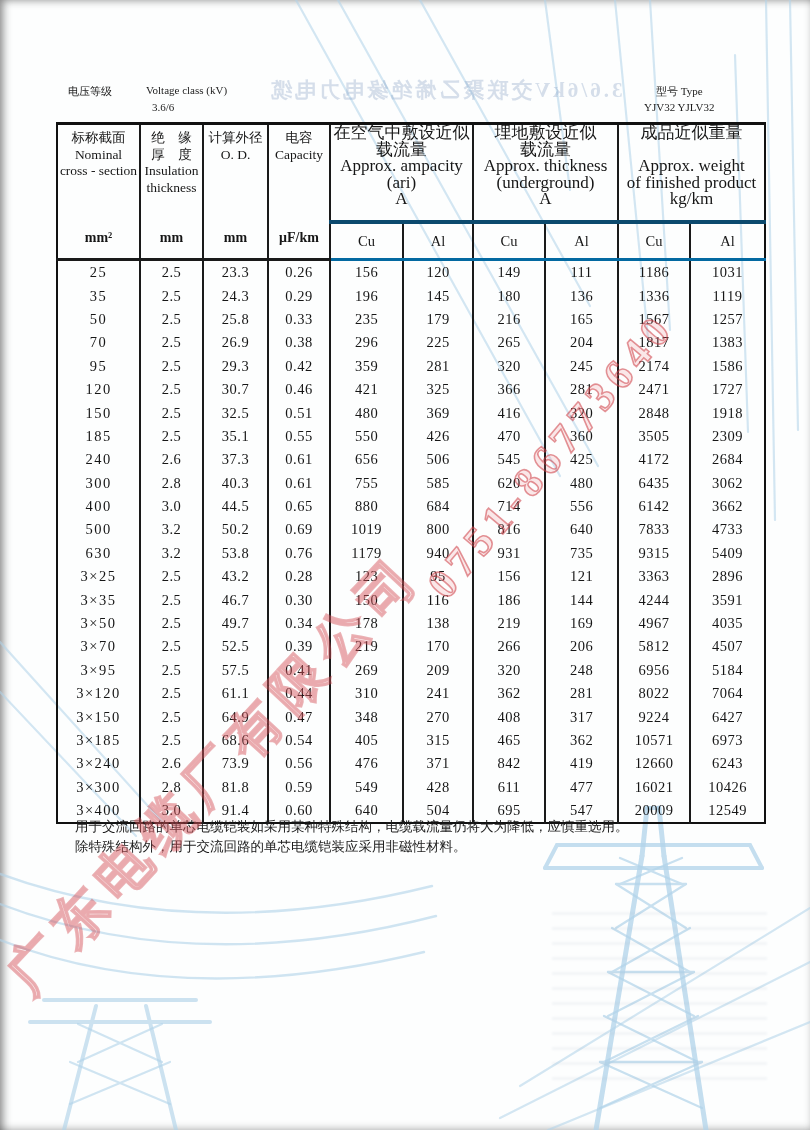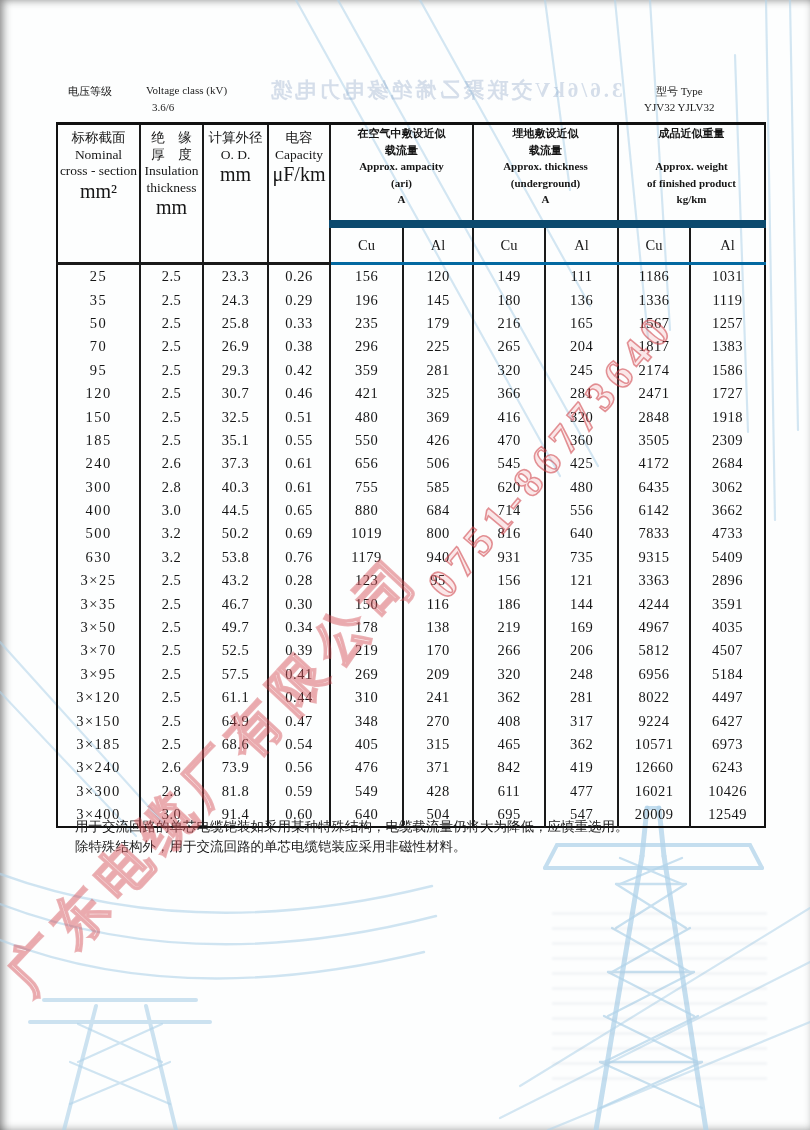--- a/index.html
+++ b/index.html
@@ -31,27 +31,27 @@
     border-collapse:collapse;table-layout:fixed;background:transparent;
     color:#161616;
   }
   table.spec th,table.spec td{padding:0;margin:0;}
   table.spec{border:2.5px solid #111;border-top-width:3px;}
   th.hd{
     vertical-align:top;font-weight:normal;border-left:2px solid #1a1a1a;
     border-bottom:3px solid #1a1a1a;height:129px;
   }
   th.hd:first-child{border-left:none;}
-  .hdw{display:flex;flex-direction:column;height:129px;}
+  .hdw{display:flex;flex-direction:column;justify-content:space-between;height:129px;}
   .hd-title{white-space:pre-line;font-size:13.5px;line-height:16.5px;padding-top:5px;}
-  .hd-unit{font-size:20px;padding-bottom:8px;}
+  .hd-unit{font-size:14px;padding-bottom:8px;font-weight:bold;}
   th.grp{
-    vertical-align:top;font-weight:bold;border-left:2px solid #1a1a1a;
-    border-bottom:8px solid #0c4a6e;height:95px;
-    white-space:pre-line;font-size:11px;line-height:16.5px;padding-top:6px;
+    vertical-align:top;font-weight:normal;border-left:2px solid #1a1a1a;
+    border-bottom:4px solid #0c4a6e;height:95px;
+    white-space:pre-line;font-size:17px;line-height:16.5px;padding-top:6px;
   }
   tr.subrow th{
     font-weight:normal;font-size:14.5px;height:34px;vertical-align:middle;
     border-left:2px solid #1a1a1a;border-bottom:3px solid #0369a1;
   }
   tbody td{
     text-align:center;vertical-align:middle;height:23.4px;
     font-size:14.5px;border-left:2px solid #1a1a1a;letter-spacing:.5px;
   }
   tbody td:first-child{border-left:none;letter-spacing:1.5px;}
@@ -454,21 +454,21 @@
         <tr>
           <td>3×120</td>
           <td>2.5</td>
           <td>61.1</td>
           <td>0.44</td>
           <td>310</td>
           <td>241</td>
           <td>362</td>
           <td>281</td>
           <td>8022</td>
-          <td>4497</td>
+          <td>7064</td>
         </tr>
         <tr>
           <td>3×150</td>
           <td>2.5</td>
           <td>64.9</td>
           <td>0.47</td>
           <td>348</td>
           <td>270</td>
           <td>408</td>
           <td>317</td>

